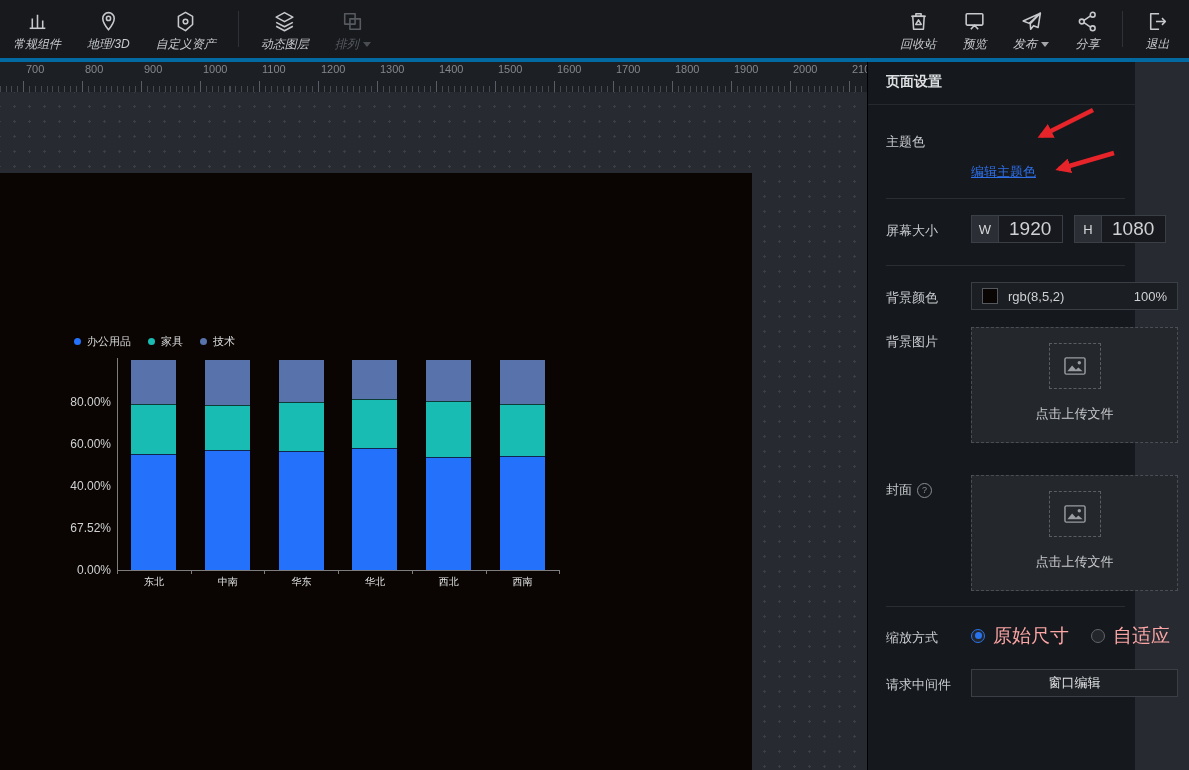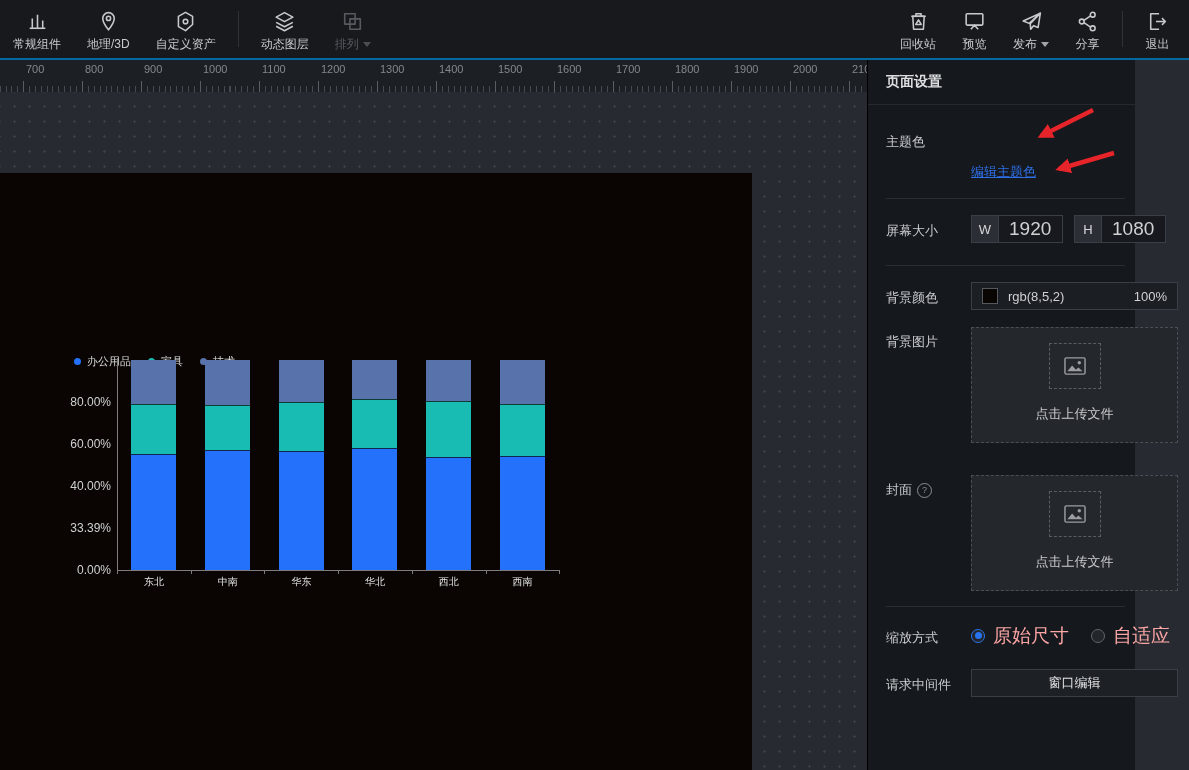--- a/index.html
+++ b/index.html
@@ -1,21 +1,21 @@
 <!DOCTYPE html>
 <html><head>
 <meta charset="utf-8">
 <style>
   html,body{margin:0;padding:0;background:#272a30;width:1189px;height:770px;overflow:hidden;
     font-family:"Liberation Sans","DejaVu Sans",sans-serif;-webkit-font-smoothing:antialiased;}
   .stage{position:relative;width:1189px;height:770px;}
 
   
   .toolbar{position:absolute;left:0;top:0;width:1189px;height:58px;background:#17191d;
-    border-bottom:2px solid #0369a1;display:flex;align-items:center;z-index:30;}
+    border-bottom:4px solid #0369a1;display:flex;align-items:center;z-index:30;font-style:italic;}
   .tb-group{display:flex;align-items:center;height:100%;}
   .tb-group.right{margin-left:auto;padding-right:6px;}
   .tb-item{display:flex;flex-direction:column;align-items:center;justify-content:center;
     gap:4px;padding:0 13px;height:100%;cursor:pointer;color:#c7c9cc;}
   .tb-item .ic{height:26px;display:flex;align-items:center;}
   .tb-item .lbl{font-size:12px;line-height:12px;white-space:nowrap;display:flex;align-items:center;gap:4px;}
   .tb-item.disabled{color:#575b61;}
   .tb-sep{width:1px;height:36px;background:#2e3136;margin:0 9px;}
   .caret{display:inline-block;width:0;height:0;border-left:4px solid transparent;
     border-right:4px solid transparent;border-top:5px solid currentColor;opacity:.8;}
@@ -30,21 +30,21 @@
   .ruler .rt{position:absolute;bottom:0;width:1px;height:11px;background:#5a5e64;}
 
   
   .workspace{position:absolute;left:0;top:92px;width:867px;height:678px;background:#272a30;
     background-image:radial-gradient(circle,#3c4046 1.1px,transparent 1.4px);
     background-size:15px 15px;background-position:7px 7px;}
   .canvas{position:absolute;left:0;top:81px;width:752px;height:597px;background:#0a0502;}
 
   
   .chart{position:absolute;left:60px;top:157px;width:515px;height:272px;}
-  .chart-legend{position:absolute;left:14px;top:4px;display:flex;gap:17px;align-items:flex-start;margin-top:20px;}
+  .chart-legend{position:absolute;left:14px;top:4px;display:flex;gap:17px;align-items:flex-start;}
   .lg-item{display:flex;align-items:center;gap:6px;}
   .lg-dot{width:7px;height:7px;border-radius:50%;}
   .lg-txt{font-size:11px;color:#d9dbdd;}
   .ylab{position:absolute;left:0;width:51px;text-align:right;font-size:12px;color:#cfd1d3;line-height:10px;}
   .xlab{position:absolute;width:74px;text-align:center;font-size:10px;color:#e3e4e6;line-height:10px;}
   .axis{position:absolute;background:#7d7d7d;}
   .tick{position:absolute;width:1px;height:4px;background:#7d7d7d;}
   .bar{position:absolute;display:flex;flex-direction:column;}
   .seg{width:100%;}
 
@@ -284,21 +284,21 @@
       <div class="axis" style="left: 57px; top: 28px; width: 1px; height: 212px;"></div>
           <div class="axis" style="left: 57px; top: 240px; width: 443.2px; height: 1px;"></div>
           <div class="tick" style="left: 57px; top: 240px;"></div>
           <div class="tick" style="left: 130.7px; top: 240px;"></div>
           <div class="tick" style="left: 204.4px; top: 240px;"></div>
           <div class="tick" style="left: 278.1px; top: 240px;"></div>
           <div class="tick" style="left: 351.8px; top: 240px;"></div>
           <div class="tick" style="left: 425.5px; top: 240px;"></div>
           <div class="tick" style="left: 499.2px; top: 240px;"></div>
           <div class="ylab" style="top: 235px;">0.00%</div>
-          <div class="ylab" style="top: 193px;">33.39%</div>
+          <div class="ylab" style="top: 193px;">67.52%</div>
           <div class="ylab" style="top: 151px;">40.00%</div>
           <div class="ylab" style="top: 109px;">60.00%</div>
           <div class="ylab" style="top: 67px;">80.00%</div>
           <div class="bar" style="left: 71.35px; width: 45px; top: 30px;">
             <div class="seg" style="height: 44.1px; background: rgb(88, 115, 172); box-sizing: border-box;"></div>
             <div class="seg" style="height: 49.98px; background: rgb(25, 188, 178); border-top: 1px solid rgba(8, 5, 2, 0.7); box-sizing: border-box;"></div>
             <div class="seg" style="height: 115.92px; background: rgb(36, 114, 251); border-top: 1px solid rgba(8, 5, 2, 0.7); box-sizing: border-box;"></div>
           </div>
           <div class="xlab" style="left: 57px; top: 247px;">东北</div>
           <div class="bar" style="left: 145.05px; width: 45px; top: 30px;">

